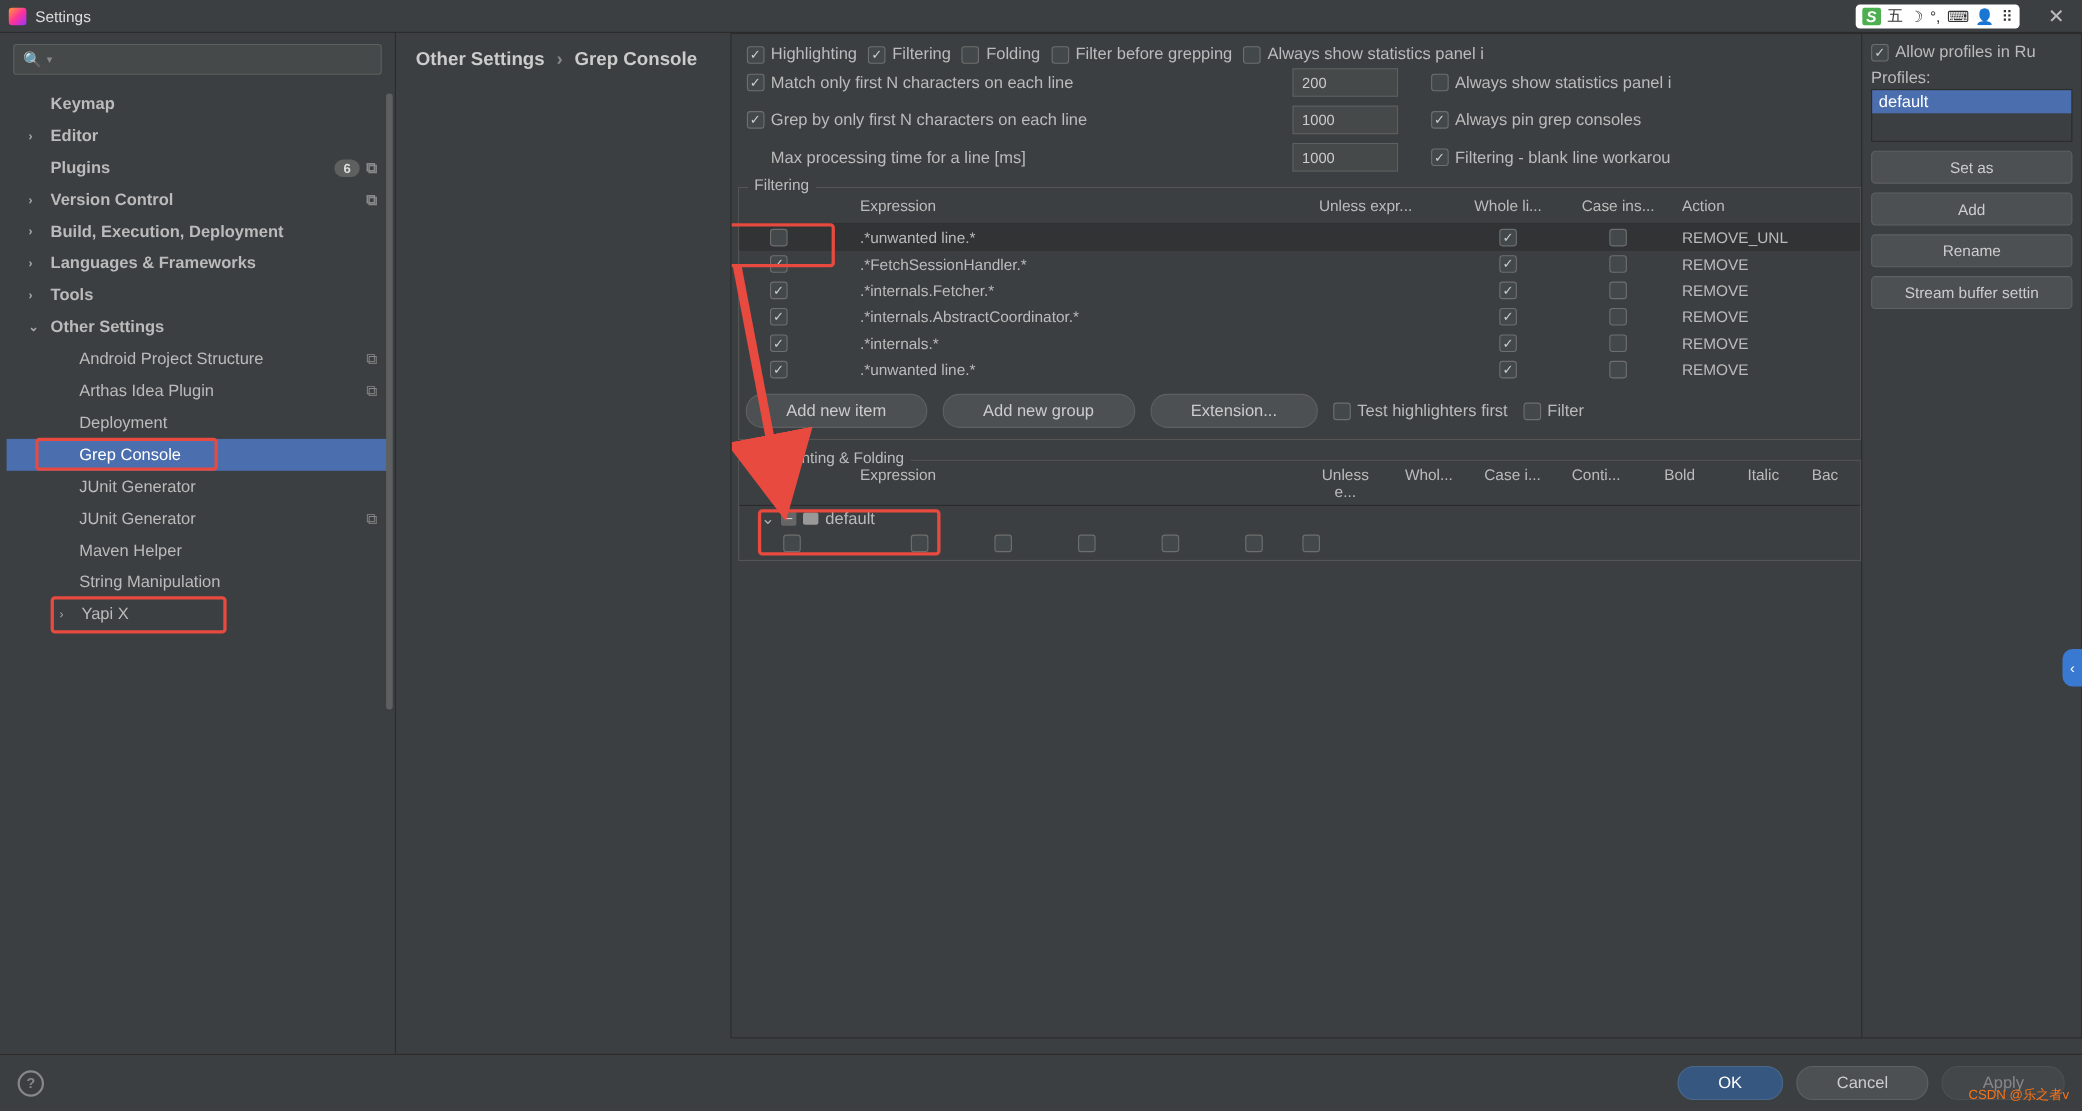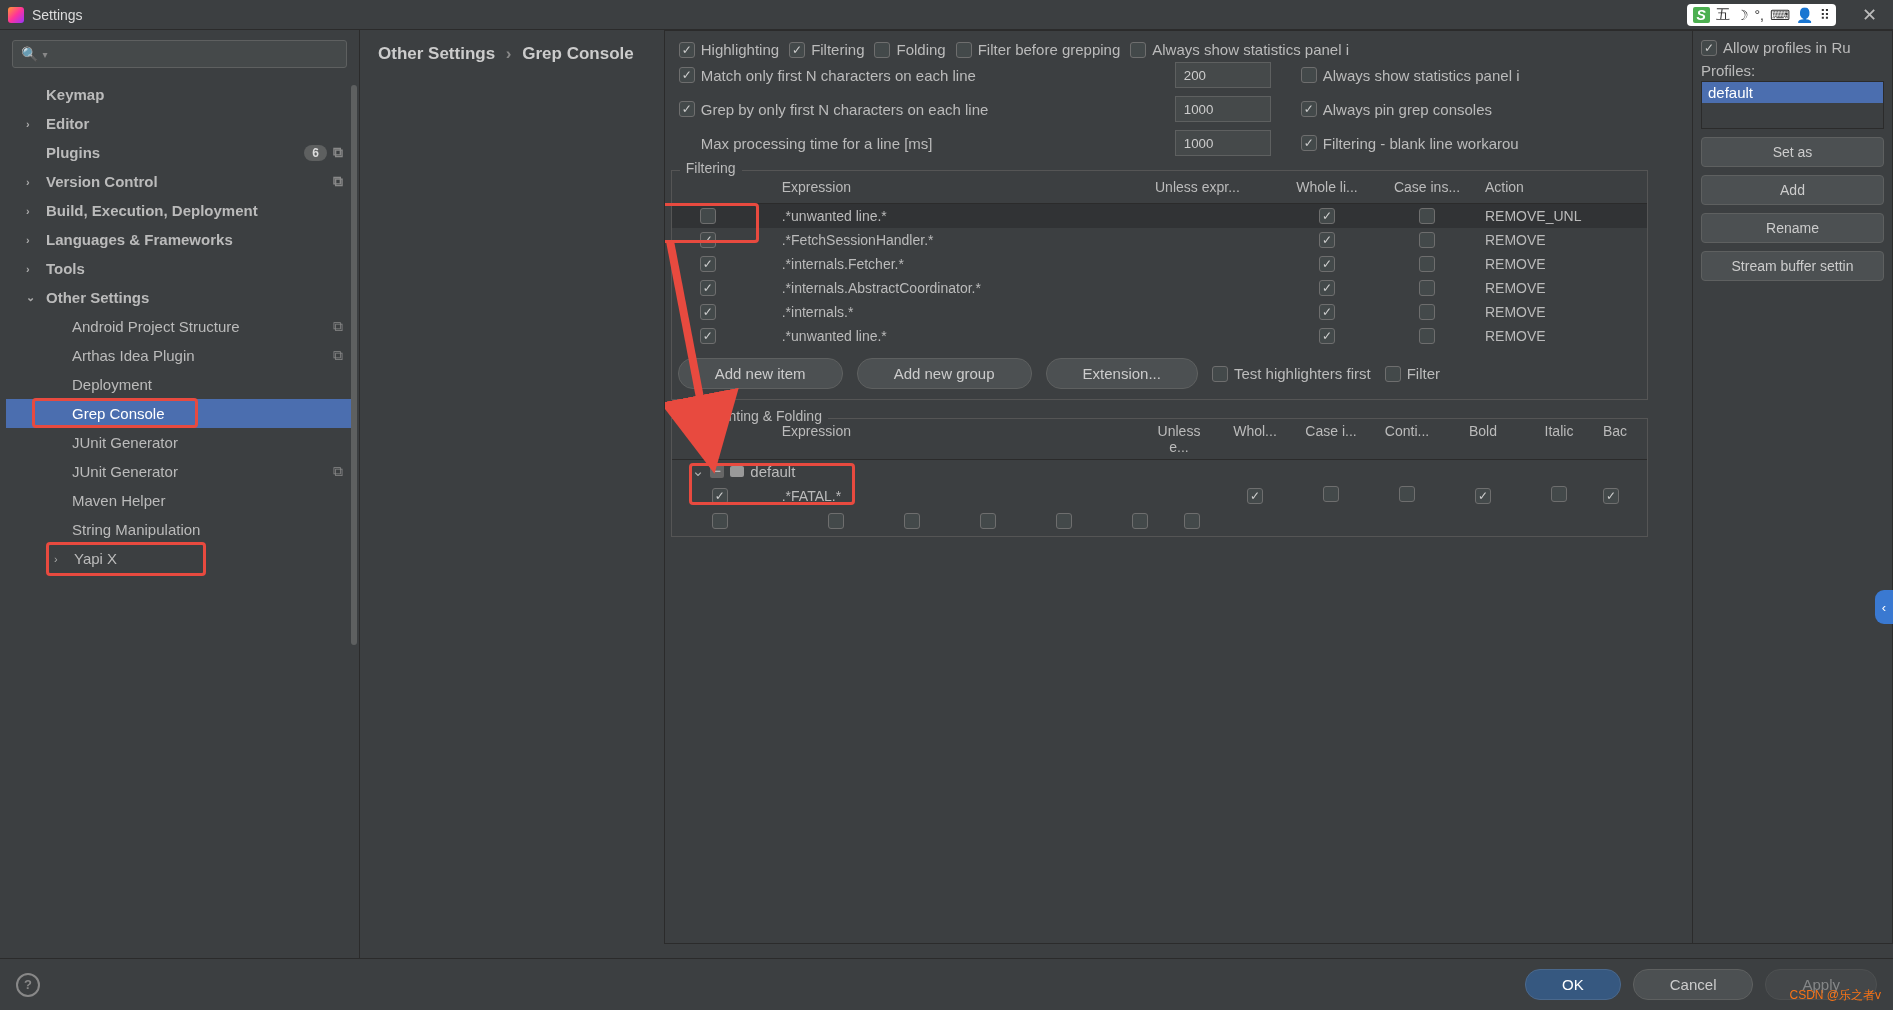--- a/index.html
+++ b/index.html
@@ -51,21 +51,21 @@
 .badge { background:#5e6060; color:#ddd; border-radius:10px; padding:1px 8px; font-size:12px; font-weight:bold; }
 .overlay-icon { color:#888; font-size:14px; }
 .red-box { border:3px solid #e84a3f; border-radius:4px; position:absolute; pointer-events:none; }
 .scroll-ind { position:absolute; right:2px; top:0; bottom:0; width:6px; }
 .scroll-thumb { position:absolute; top:55px; width:6px; height:560px; background:#5e6060; border-radius:3px; }
 
 
 .content { flex:1; display:flex; flex-direction:row; overflow:hidden; position:relative; }
 .breadcrumb { padding:14px 18px; font-size:17px; font-weight:bold; color:#ccc; }
 .breadcrumb .sep { color:#888; margin:0 6px; }
-.panel { margin:0 0 14px 12px; background:#3c3f41; border:1px solid #2b2b2b; position:relative; flex:1; display:flex; overflow:hidden;gap:44px; }
+.panel { margin:0 0 14px 12px; background:#3c3f41; border:1px solid #2b2b2b; position:relative; flex:1; display:flex; overflow:hidden; }
 .panel-left { flex:1; overflow:hidden; padding:6px 0 0 6px; font-size:15px; position:relative; }
 .panel-right { width:200px; border-left:1px solid #2b2b2b; padding:8px; font-size:15px; }
 
 .opt-row { display:flex; align-items:center; gap:10px; padding:4px 8px; flex-wrap:nowrap; }
 .ck { width:16px; height:16px; border:1px solid #6e6e6e; border-radius:3px; display:inline-flex; align-items:center; justify-content:center; flex-shrink:0; background:#43494a; }
 .ck.on { background:#43494a; }
 .ck.on::after { content:"✓"; color:#ccc; font-size:12px; line-height:1; }
 .ck-label { display:flex; align-items:center; gap:6px; }
 .num-input { width:96px; height:26px; background:#45494a; border:1px solid #5e6060; text-align:left; padding:0 8px; color:#ccc; }
 .spacer { flex:1; }
@@ -429,31 +429,20 @@
             <div class="th" style="width:50px">Bac</div>
           </div>
           <div class="folder">
             <span style="color:#aaa">⌄</span>
             <span style="background:#666;width:14px;height:14px;display:inline-flex;align-items:center;justify-content:center;color:#ddd;font-size:12px;border-radius:2px;">−</span>
             <span class="folder-icon"></span>
             <span>default</span>
           </div>
           <div id="hf-rows">
               <div class="hf-row">
-                <div class="td" style="width:50px;padding-left:40px"><span class="ck on"></span></div>
-                <div class="td hf-col-expr" style="flex:1">.*FATAL.*</div>
-                <div class="td hf-col"></div>
-                <div class="td hf-col"><span class="ck on"></span></div>
-                <div class="td hf-col"><span class="ck"></span></div>
-                <div class="td hf-col"><span class="ck"></span></div>
-                <div class="td hf-col"><span class="ck on"></span></div>
-                <div class="td hf-col"><span class="ck"></span></div>
-                <div class="td" style="width:50px"><span class="ck on"></span></div>
-              </div>
-              <div class="hf-row">
                 <div class="td" style="width:50px;padding-left:40px"><span class="ck"></span></div>
                 <div class="td hf-col"></div>
                 <div class="td hf-col"><span class="ck"></span></div>
                 <div class="td hf-col"><span class="ck"></span></div>
                 <div class="td hf-col"><span class="ck"></span></div>
                 <div class="td hf-col"><span class="ck"></span></div>
                 <div class="td hf-col"><span class="ck"></span></div>
                 <div class="td" style="width:50px"><span class="ck"></span></div>
               </div>
             </div>

